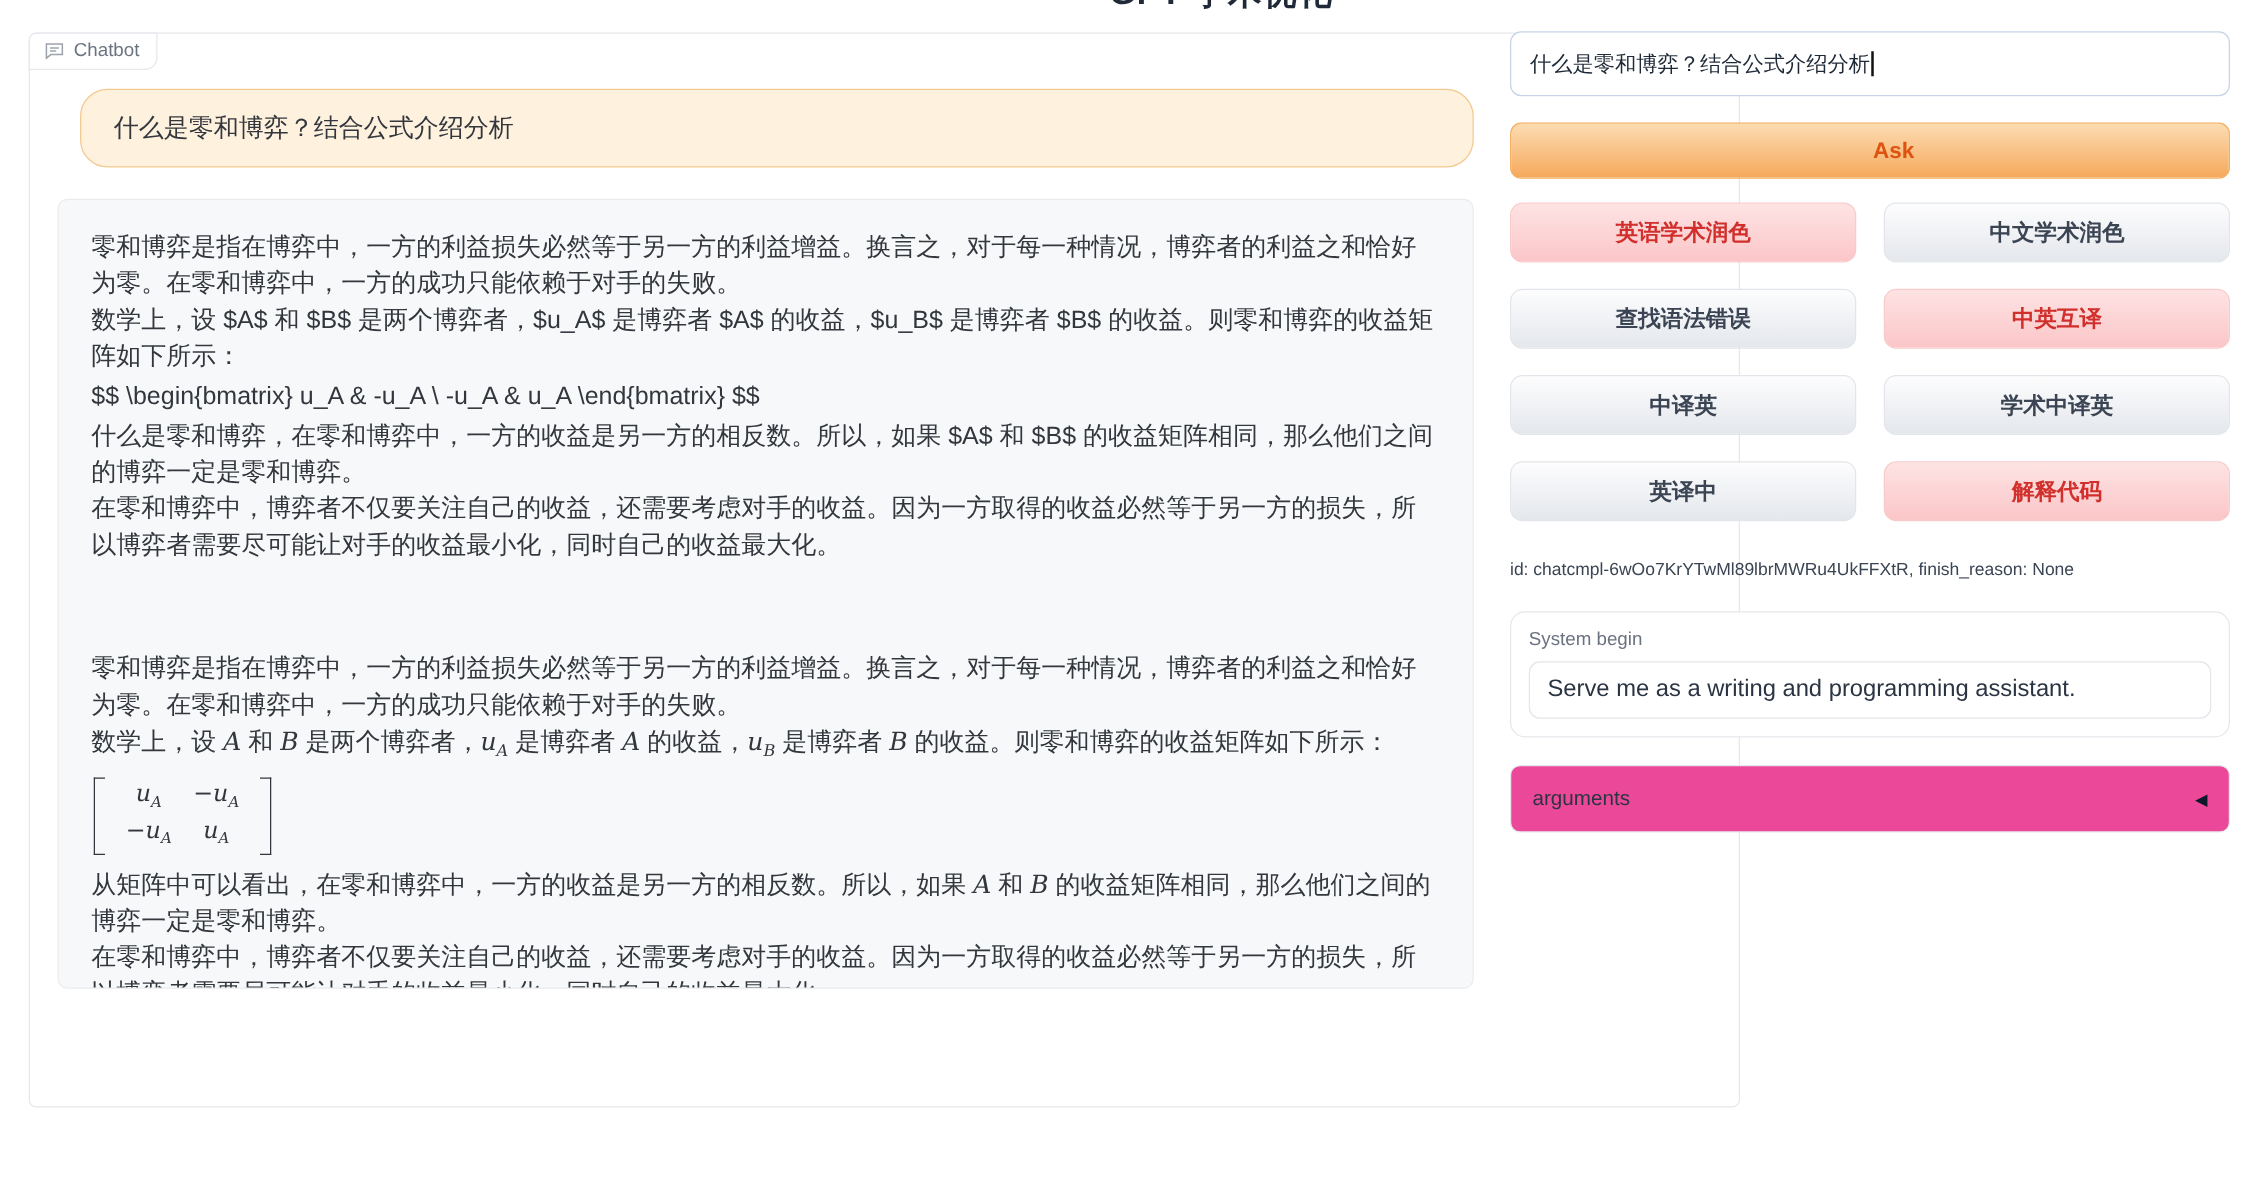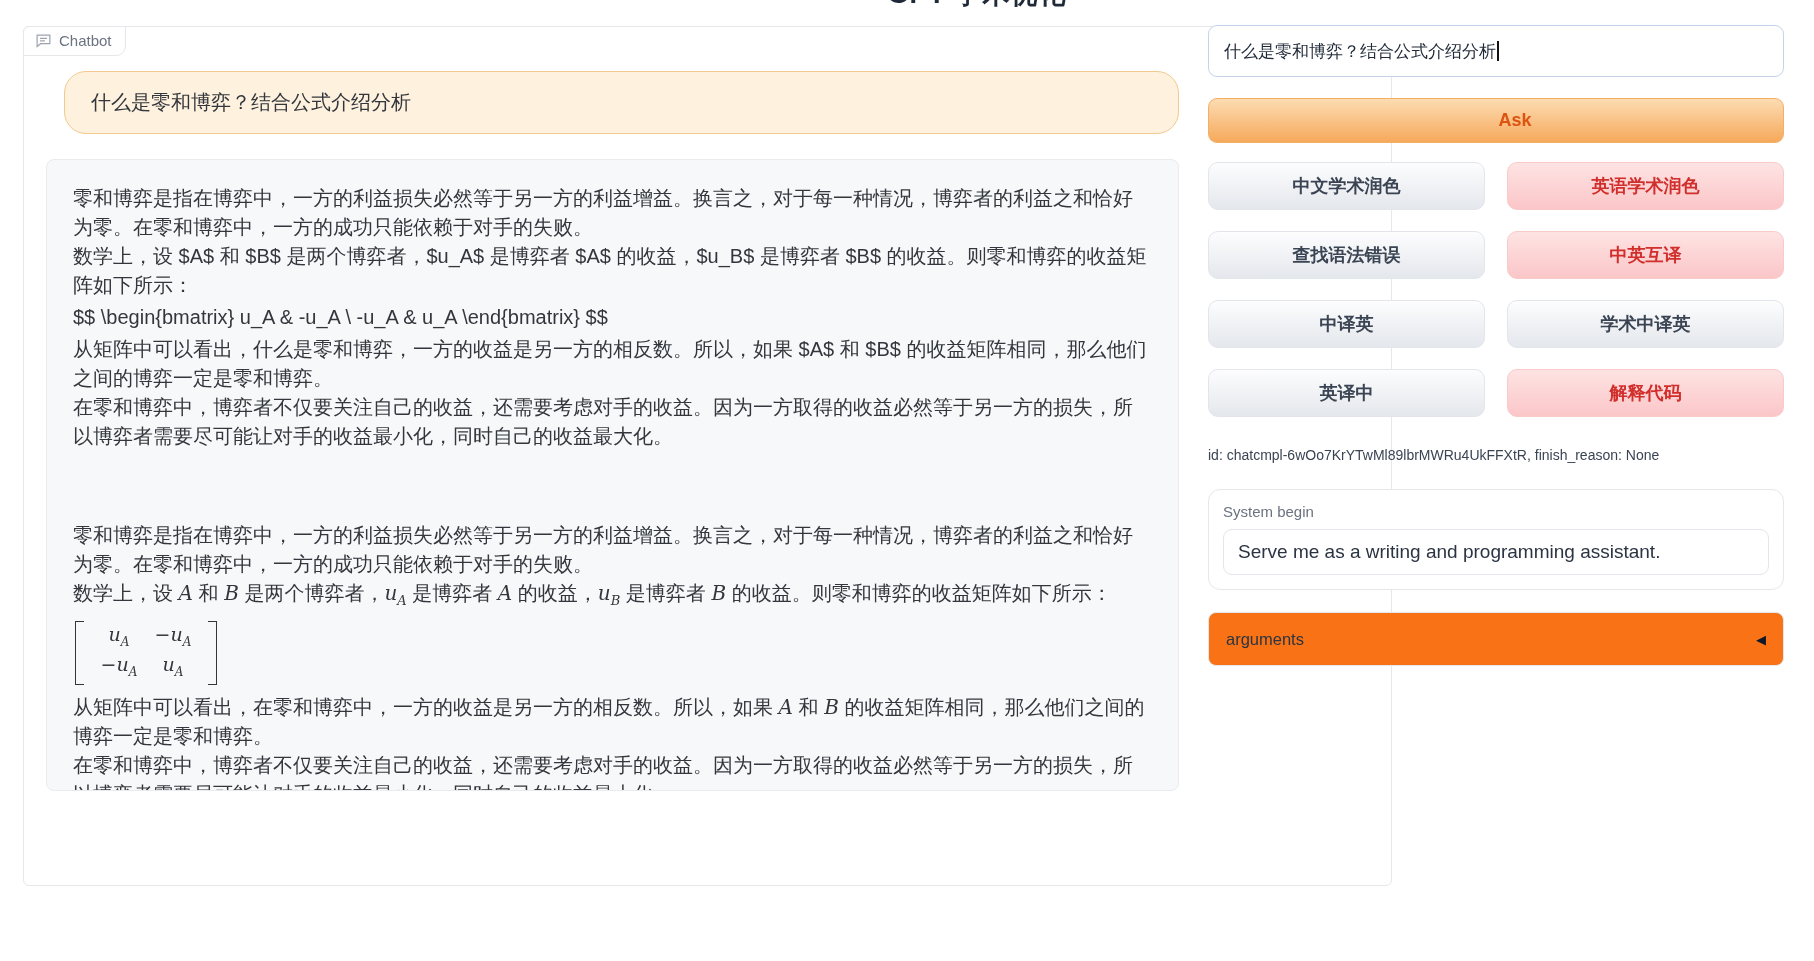--- a/index.html
+++ b/index.html
@@ -107,21 +107,21 @@
   }
   .sys-label{font-size:15px;color:#6b7280;}
   .sys-input{
     box-sizing:border-box;margin-top:9px;height:46px;
     border:1px solid #e3e6ea;border-radius:9px;background:#ffffff;
     display:flex;align-items:center;padding:0 14px;
     font-size:19px;color:#2b3442;cursor:text;
   }
   .accordion{
     box-sizing:border-box;margin-top:22px;width:576px;height:54px;
-    border:1px solid #e5e7eb;border-radius:8px;background:#f97316;
+    border:1px solid #e5e7eb;border-radius:8px;background:#ec4899;
     display:flex;align-items:center;justify-content:space-between;
     padding:0 17px;font-size:16.5px;color:#2b3442;cursor:pointer;
   }
   .tri{font-size:13px;color:#0f172a;}
 </style>
 </head>
 <body>
 
 <div class="clipped-title">
   <span>GPT 学术优化</span>
@@ -139,21 +139,21 @@
 
   <div class="user-bubble">
     <span>什么是零和博弈？结合公式介绍分析</span>
   </div>
 
   <div class="bot-bubble">
     <div id="bot-block1">
         <p>零和博弈是指在博弈中，一方的利益损失必然等于另一方的利益增益。换言之，对于每一种情况，博弈者的利益之和恰好为零。在零和博弈中，一方的成功只能依赖于对手的失败。</p>
         <p>数学上，设 $A$ 和 $B$ 是两个博弈者，$u_A$ 是博弈者 $A$ 的收益，$u_B$ 是博弈者 $B$ 的收益。则零和博弈的收益矩阵如下所示：</p>
         <p class="latex-line">$$ \begin{bmatrix} u_A &amp; -u_A \ -u_A &amp; u_A \end{bmatrix} $$</p>
-        <p>从矩阵中可以看出，什么是零和博弈，一方的收益是另一方的相反数。所以，如果 $A$ 和 $B$ 的收益矩阵相同，那么他们之间的博弈一定是零和博弈。</p>
+        <p>什么是零和博弈，在零和博弈中，一方的收益是另一方的相反数。所以，如果 $A$ 和 $B$ 的收益矩阵相同，那么他们之间的博弈一定是零和博弈。</p>
         <p>在零和博弈中，博弈者不仅要关注自己的收益，还需要考虑对手的收益。因为一方取得的收益必然等于另一方的损失，所以博弈者需要尽可能让对手的收益最小化，同时自己的收益最大化。</p>
       </div>
     <div class="block-gap"></div>
     <div id="bot-block2">
       <p>零和博弈是指在博弈中，一方的利益损失必然等于另一方的利益增益。换言之，对于每一种情况，博弈者的利益之和恰好为零。在零和博弈中，一方的成功只能依赖于对手的失败。</p>
       <p id="b2p2">数学上，设 <span class="math">A</span> 和 <span class="math">B</span> 是两个博弈者，<span class="math">u<sub>A</sub></span> 是博弈者 <span class="math">A</span> 的收益，<span class="math">u<sub>B</sub></span> 是博弈者 <span class="math">B</span> 的收益。则零和博弈的收益矩阵如下所示：</p>
       <div class="matrix" id="matrix">
           <span class="mbr mbl"></span>
           <div class="mrows">
             <div class="mrow">
@@ -175,22 +175,22 @@
 
 <aside class="right-panel">
   <div class="textbox">
     <span>什么是零和博弈？结合公式介绍分析</span>
       <span class="caret"></span>
   </div>
 
   <button class="ask-btn">Ask</button>
 
   <div class="fn-grid" id="fn-grid">
+      <button class="fn-btn fn-accent">英语学术润色</button>
       <button class="fn-btn fn-default">中文学术润色</button>
-      <button class="fn-btn fn-accent">英语学术润色</button>
       <button class="fn-btn fn-default">查找语法错误</button>
       <button class="fn-btn fn-accent">中英互译</button>
       <button class="fn-btn fn-default">中译英</button>
       <button class="fn-btn fn-default">学术中译英</button>
       <button class="fn-btn fn-default">英译中</button>
       <button class="fn-btn fn-accent">解释代码</button>
     </div>
 
   <div class="status-line">id: chatcmpl-6wOo7KrYTwMl89lbrMWRu4UkFFXtR, finish_reason: None</div>
 

